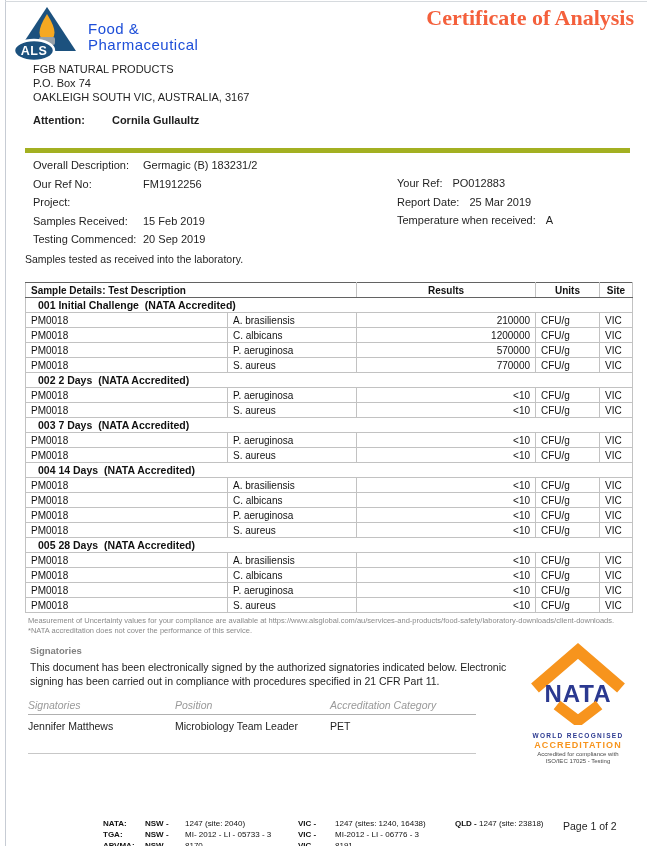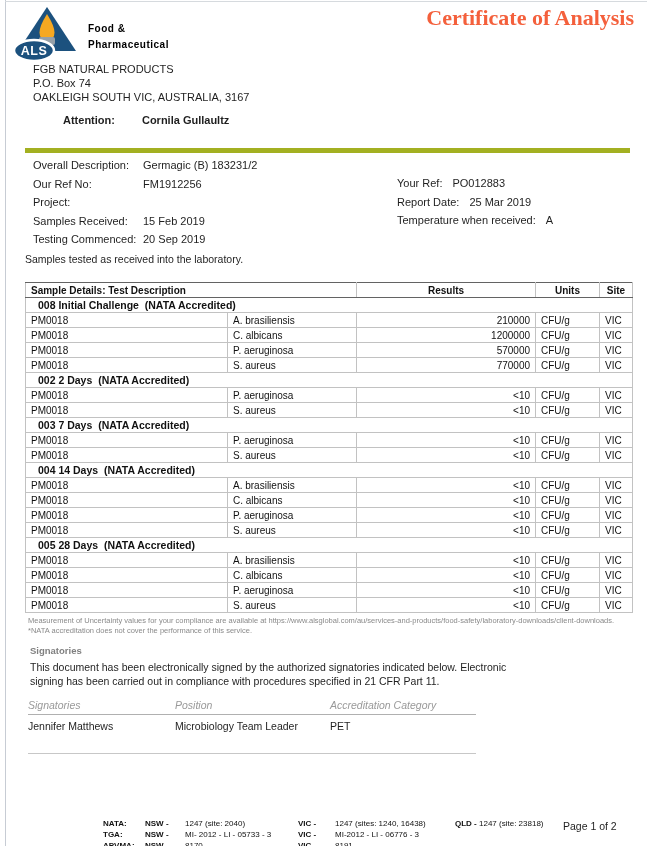--- a/index.html
+++ b/index.html
@@ -5,28 +5,28 @@
   html,body { margin:0; padding:0; background:#fff; }
   .page {
     position:relative; width:647px; height:846px; background:#ffffff;
     font-family:"Liberation Sans", sans-serif; color:#1f1f1f; overflow:hidden;
   }
   .edge-left { position:absolute; left:5px; top:0; bottom:0; width:1px; background:#c7ccd4; }
   .edge-top  { position:absolute; left:5px; right:0; top:1px; height:1px; background:#d6dade; }
 
   
   .als-logo { position:absolute; left:13px; top:5px; }
-  .division { position:absolute; left:88px; top:21px; color:#000000; font-weight:bold;
-              font-size:10px; letter-spacing:.5px; line-height:16px; }
+  .division { position:absolute; left:88px; top:21px; color:#1d4ed8; font-weight:normal;
+              font-size:15px; letter-spacing:.5px; line-height:16px; }
   .coa-title { position:absolute; right:13px; top:5px; font-family:"Liberation Serif", serif;
                font-weight:bold; font-size:22px; color:#f4603c;text-align:center; }
 
   
   .recipient { position:absolute; left:33px; top:62px; font-size:11px; line-height:14px; }
-  .attention { position:absolute; left:33px; top:114px; font-size:11px; font-weight:bold; display:flex;margin-left:30px; }
+  .attention { position:absolute; left:33px; top:114px; font-size:11px; font-weight:bold; display:flex; }
   .attention .att-name { margin-left:27px; }
 
   .green-bar { position:absolute; left:25px; top:148px; width:605px; height:5px; background:#a3b021; }
 
   
   .info-left  { position:absolute; left:33px;  top:159px; font-size:11px; }
   .info-right { position:absolute; left:397px; top:177px; font-size:11px; }
   .info-row { display:flex; height:18.5px; align-items:flex-start; }
   .info-left .i-label { width:110px; flex:0 0 110px; }
   .info-right .i-label { margin-right:10px; }
@@ -158,21 +158,21 @@
     <thead>
       <tr>
         <th colspan="2" class="th-desc">Sample Details: Test Description</th>
         <th class="th-res">Results</th>
         <th class="th-units">Units</th>
         <th class="th-site">Site</th>
       </tr>
     </thead>
     <tbody>
         <tr class="section-row">
-          <td colspan="5">008 Initial Challenge  (NATA Accredited)</td>
+          <td colspan="5">001 Initial Challenge  (NATA Accredited)</td>
         </tr>
         <tr class="data-row">
           <td class="td-sample">PM0018</td>
           <td class="td-test">A. brasiliensis</td>
           <td class="td-res">210000</td>
           <td class="td-units">CFU/g</td>
           <td class="td-site">VIC</td>
         </tr>
         <tr class="data-row">
           <td class="td-sample">PM0018</td>
@@ -310,20 +310,31 @@
     <div class="sig-rows">
         <div class="sig-row">
           <span>Jennifer Matthews</span>
           <span>Microbiology Team Leader</span>
           <span>PET</span>
         </div>
       </div>
     <div class="sig-bottom"></div>
   </div>
 
+  <div class="nata">
+    <svg width="96" height="84" viewBox="0 0 96 84">
+      <path d="M5 47 L48 10 L91 47" stroke="#f7941d" stroke-width="12" fill="none"></path>
+      <text x="48" y="61" text-anchor="middle" font-family="Liberation Sans, sans-serif" font-weight="bold" font-size="24" letter-spacing="1" fill="#2b3990">NATA</text>
+      <path d="M27 64 L48 80 L69 64" stroke="#f7941d" stroke-width="11" fill="none"></path>
+    </svg>
+    <div class="nata-line1">WORLD RECOGNISED</div>
+    <div class="nata-line2">ACCREDITATION</div>
+    <div class="nata-line3">Accredited for compliance with</div>
+    <div class="nata-line4">ISO/IEC 17025 - Testing</div>
+  </div>
 
   <div class="footer">
       <div class="footer-row">
         <span class="f-agency">NATA:</span>
         <span class="f-label">NSW -</span>
         <span class="f-value">1247 (site: 2040)</span>
         <span class="f-label">VIC -</span>
         <span class="f-value">1247 (sites: 1240, 16438)</span>
         <span class="f-qld"><span class="f-label">QLD - </span><span class="f-value">1247 (site: 23818)</span></span>
       </div>

